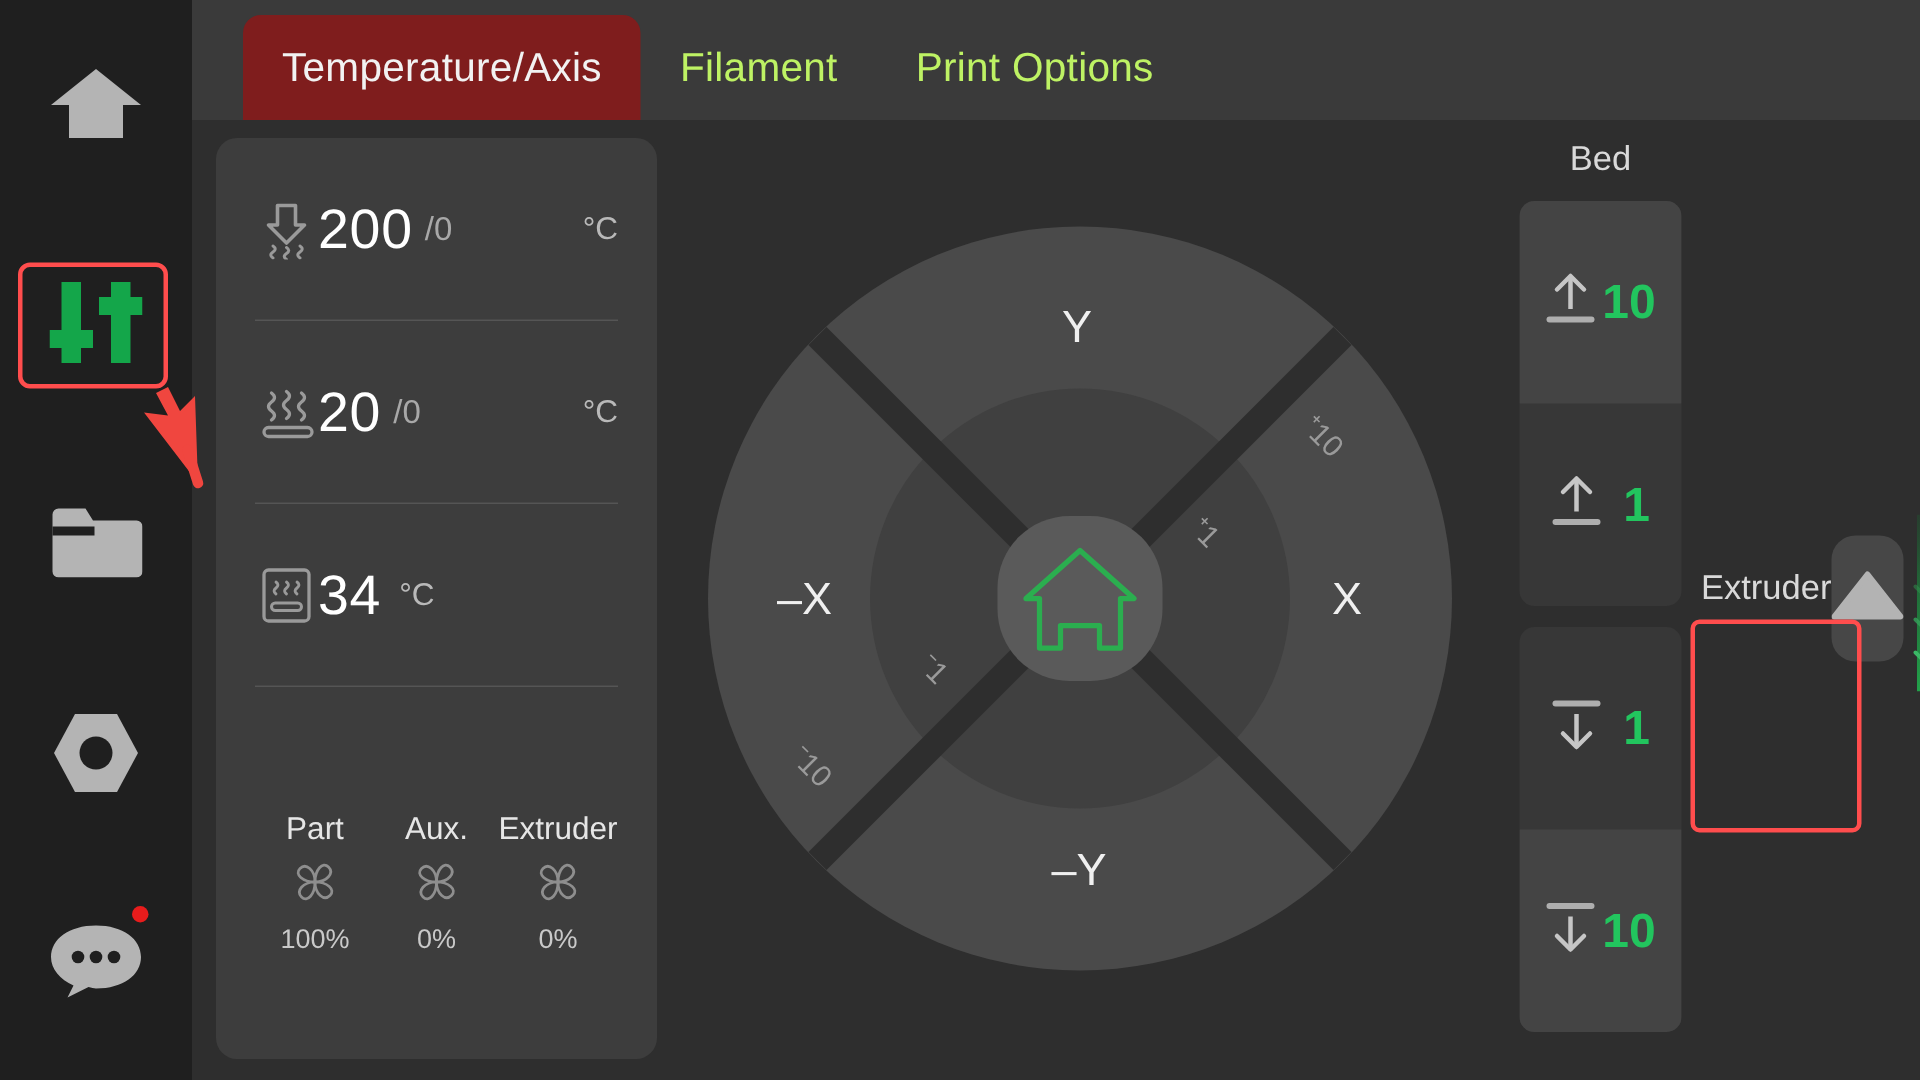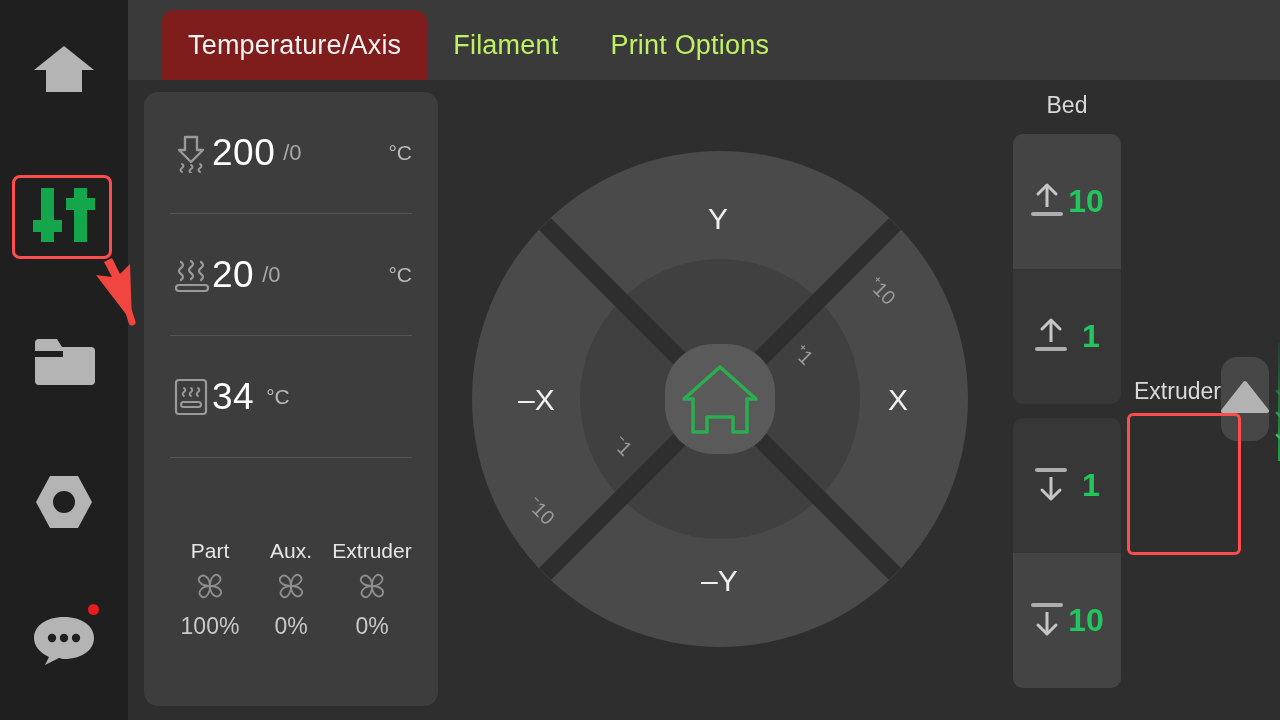--- a/index.html
+++ b/index.html
@@ -71,21 +71,21 @@
   .temp-icon { width: 42px; height: 42px; flex: 0 0 42px; display:flex; align-items:center; justify-content:center; }
   .temp-val { font-size: 37px; color: #fff; font-weight: 400; letter-spacing: .5px; }
   .temp-target { font-size: 22px; color: #a8a8a8; margin-left: 8px; }
   .temp-unit { font-size: 21px; color: #b9b9b9; margin-left: auto; }
   .temp-unit-inline { font-size: 21px; color: #b9b9b9; margin-left: 12px; }
 
   
   #fan-block { flex: 1 1 auto; display: flex; align-items: center; justify-content: space-between; padding-top: 14px; }
   .fan-col { display: flex; flex-direction: column; align-items: center; width: 80px; gap: 6px; }
   .fan-label { font-size: 21px; color: #e6e6e6; white-space: nowrap; }
-  .fan-pct { font-size: 23px; color: #c9c9c9; }
+  .fan-pct { font-size: 18px; color: #c9c9c9; }
 
   
   #wheel-area { flex: 1 1 auto; position: relative; }
   #wheel { position: absolute; left: 50%; top: 50%; transform: translate(-50%,-50%); width: 500px; height: 500px; }
   .axis-letter { position: absolute; font-size: 30px; color: #f0f0f0; }
   .step-label { position: absolute; font-size: 20px; color: #9a9a9a; white-space: nowrap; }
 
   
   #bed-col { width: 118px; flex: 0 0 118px; margin-left: 6px; display: flex; flex-direction: column; align-items: center; }
   #ext-col { width: 128px; flex: 0 0 128px; margin-left: 8px; display: flex; align-items: center; position: relative; }

